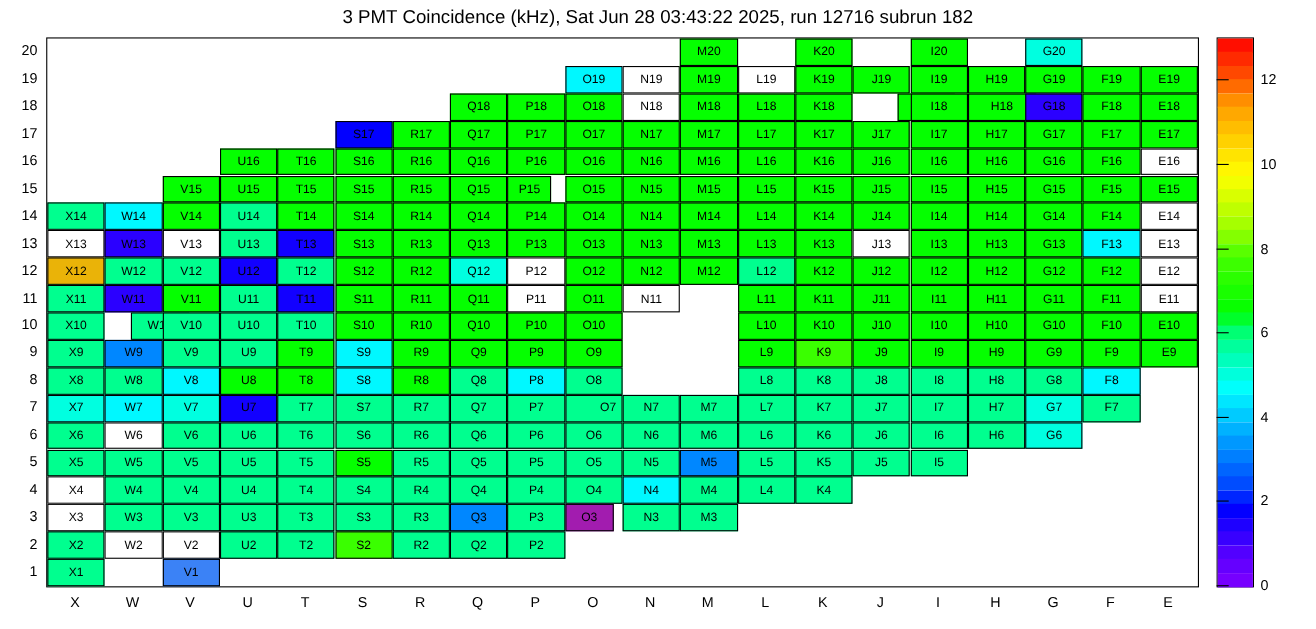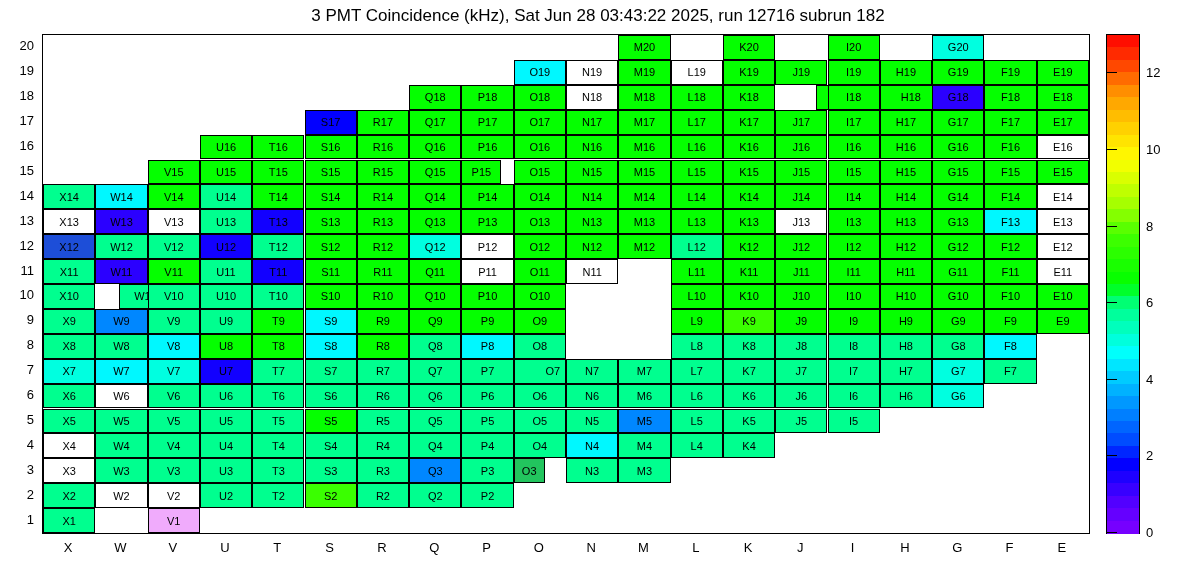--- a/index.html
+++ b/index.html
@@ -168,21 +168,21 @@
       <div class="cell" style="left: 523px; top: 174.3px; width: 52.3px; height: 24.9px; background: rgb(5, 255, 0);">N13</div>
       <div class="cell" style="left: 575.3px; top: 174.3px; width: 52.3px; height: 24.9px; background: rgb(5, 255, 0);">M13</div>
       <div class="cell" style="left: 627.6px; top: 174.3px; width: 52.3px; height: 24.9px; background: rgb(5, 255, 0);">L13</div>
       <div class="cell" style="left: 679.9px; top: 174.3px; width: 52.3px; height: 24.9px; background: rgb(5, 255, 0);">K13</div>
       <div class="cell" style="left: 732.2px; top: 174.3px; width: 52.3px; height: 24.9px; background: rgb(255, 255, 255);">J13</div>
       <div class="cell" style="left: 784.5px; top: 174.3px; width: 52.3px; height: 24.9px; background: rgb(5, 255, 0);">I13</div>
       <div class="cell" style="left: 836.8px; top: 174.3px; width: 52.3px; height: 24.9px; background: rgb(5, 255, 0);">H13</div>
       <div class="cell" style="left: 889.1px; top: 174.3px; width: 52.3px; height: 24.9px; background: rgb(5, 255, 0);">G13</div>
       <div class="cell" style="left: 941.4px; top: 174.3px; width: 52.3px; height: 24.9px; background: rgb(0, 248, 255);">F13</div>
       <div class="cell" style="left: 993.7px; top: 174.3px; width: 52.3px; height: 24.9px; background: rgb(255, 255, 255);">E13</div>
-      <div class="cell" style="left: 0px; top: 199.2px; width: 52.3px; height: 24.9px; background: #1d4ed8;">X12</div>
+      <div class="cell" style="left: 0px; top: 199.2px; width: 52.3px; height: 24.9px; background: #eab308;">X12</div>
       <div class="cell" style="left: 52.3px; top: 199.2px; width: 52.3px; height: 24.9px; background: rgb(0, 255, 143);">W12</div>
       <div class="cell" style="left: 104.6px; top: 199.2px; width: 52.3px; height: 24.9px; background: rgb(0, 255, 143);">V12</div>
       <div class="cell" style="left: 156.9px; top: 199.2px; width: 52.3px; height: 24.9px; background: rgb(18, 0, 255);">U12</div>
       <div class="cell" style="left: 209.2px; top: 199.2px; width: 52.3px; height: 24.9px; background: rgb(0, 255, 143);">T12</div>
       <div class="cell" style="left: 261.5px; top: 199.2px; width: 52.3px; height: 24.9px; background: rgb(5, 255, 0);">S12</div>
       <div class="cell" style="left: 313.8px; top: 199.2px; width: 52.3px; height: 24.9px; background: rgb(5, 255, 0);">R12</div>
       <div class="cell" style="left: 366.1px; top: 199.2px; width: 52.3px; height: 24.9px; background: rgb(0, 255, 224);">Q12</div>
       <div class="cell" style="left: 418.4px; top: 199.2px; width: 52.3px; height: 24.9px; background: rgb(255, 255, 255);">P12</div>
       <div class="cell" style="left: 470.7px; top: 199.2px; width: 52.3px; height: 24.9px; background: rgb(5, 255, 0);">O12</div>
       <div class="cell" style="left: 523px; top: 199.2px; width: 52.3px; height: 24.9px; background: rgb(5, 255, 0);">N12</div>
@@ -336,34 +336,34 @@
       <div class="cell" style="left: 679.9px; top: 398.4px; width: 52.3px; height: 24.9px; background: rgb(0, 255, 143);">K4</div>
       <div class="cell" style="left: 0px; top: 423.3px; width: 52.3px; height: 24.9px; background: rgb(255, 255, 255);">X3</div>
       <div class="cell" style="left: 52.3px; top: 423.3px; width: 52.3px; height: 24.9px; background: rgb(0, 255, 143);">W3</div>
       <div class="cell" style="left: 104.6px; top: 423.3px; width: 52.3px; height: 24.9px; background: rgb(0, 255, 143);">V3</div>
       <div class="cell" style="left: 156.9px; top: 423.3px; width: 52.3px; height: 24.9px; background: rgb(0, 255, 143);">U3</div>
       <div class="cell" style="left: 209.2px; top: 423.3px; width: 52.3px; height: 24.9px; background: rgb(0, 255, 143);">T3</div>
       <div class="cell" style="left: 261.5px; top: 423.3px; width: 52.3px; height: 24.9px; background: rgb(0, 255, 143);">S3</div>
       <div class="cell" style="left: 313.8px; top: 423.3px; width: 52.3px; height: 24.9px; background: rgb(0, 255, 143);">R3</div>
       <div class="cell" style="left: 366.1px; top: 423.3px; width: 52.3px; height: 24.9px; background: rgb(0, 135, 255);">Q3</div>
       <div class="cell" style="left: 418.4px; top: 423.3px; width: 52.3px; height: 24.9px; background: rgb(0, 255, 143);">P3</div>
-      <div class="cell" style="left: 470.7px; top: 423.3px; width: 31px; height: 24.9px; background: #22c55e;">O3</div>
+      <div class="cell" style="left: 470.7px; top: 423.3px; width: 44px; height: 24.9px; background: #a21caf;">O3</div>
       <div class="cell" style="left: 523px; top: 423.3px; width: 52.3px; height: 24.9px; background: rgb(0, 255, 143);">N3</div>
       <div class="cell" style="left: 575.3px; top: 423.3px; width: 52.3px; height: 24.9px; background: rgb(0, 255, 143);">M3</div>
       <div class="cell" style="left: 0px; top: 448.2px; width: 52.3px; height: 24.9px; background: rgb(0, 255, 143);">X2</div>
       <div class="cell" style="left: 52.3px; top: 448.2px; width: 52.3px; height: 24.9px; background: rgb(255, 255, 255);">W2</div>
       <div class="cell" style="left: 104.6px; top: 448.2px; width: 52.3px; height: 24.9px; background: rgb(255, 255, 255);">V2</div>
       <div class="cell" style="left: 156.9px; top: 448.2px; width: 52.3px; height: 24.9px; background: rgb(0, 255, 143);">U2</div>
       <div class="cell" style="left: 209.2px; top: 448.2px; width: 52.3px; height: 24.9px; background: rgb(0, 255, 143);">T2</div>
       <div class="cell" style="left: 261.5px; top: 448.2px; width: 52.3px; height: 24.9px; background: rgb(58, 255, 0);">S2</div>
       <div class="cell" style="left: 313.8px; top: 448.2px; width: 52.3px; height: 24.9px; background: rgb(0, 255, 143);">R2</div>
       <div class="cell" style="left: 366.1px; top: 448.2px; width: 52.3px; height: 24.9px; background: rgb(0, 255, 143);">Q2</div>
       <div class="cell" style="left: 418.4px; top: 448.2px; width: 52.3px; height: 24.9px; background: rgb(0, 255, 143);">P2</div>
       <div class="cell" style="left: 0px; top: 473.1px; width: 52.3px; height: 24.9px; background: rgb(0, 255, 143);">X1</div>
-      <div class="cell" style="left: 104.6px; top: 473.1px; width: 52.3px; height: 24.9px; background: #f0abfc;">V1</div>
+      <div class="cell" style="left: 104.6px; top: 473.1px; width: 52.3px; height: 24.9px; background: #3b82f6;">V1</div>
     </div>
   <div id="yaxis">
       <div class="ylab" style="left: 4px; top: 38.45px;">20</div>
       <div class="ylab" style="left: 4px; top: 63.35px;">19</div>
       <div class="ylab" style="left: 4px; top: 88.25px;">18</div>
       <div class="ylab" style="left: 4px; top: 113.15px;">17</div>
       <div class="ylab" style="left: 4px; top: 138.05px;">16</div>
       <div class="ylab" style="left: 4px; top: 162.95px;">15</div>
       <div class="ylab" style="left: 4px; top: 187.85px;">14</div>
       <div class="ylab" style="left: 4px; top: 212.75px;">13</div>

